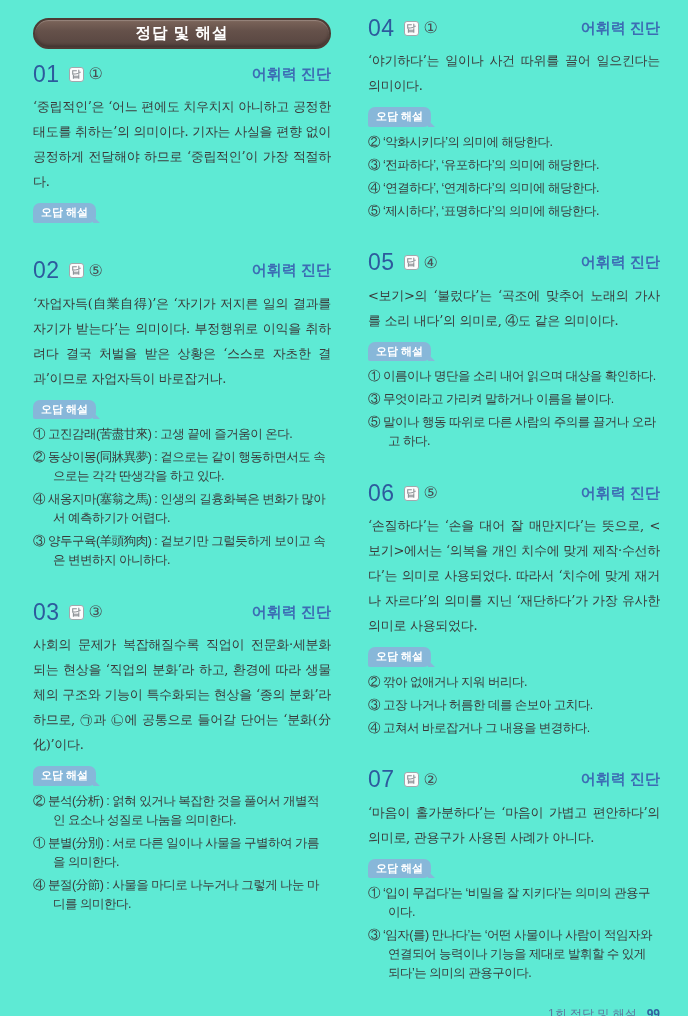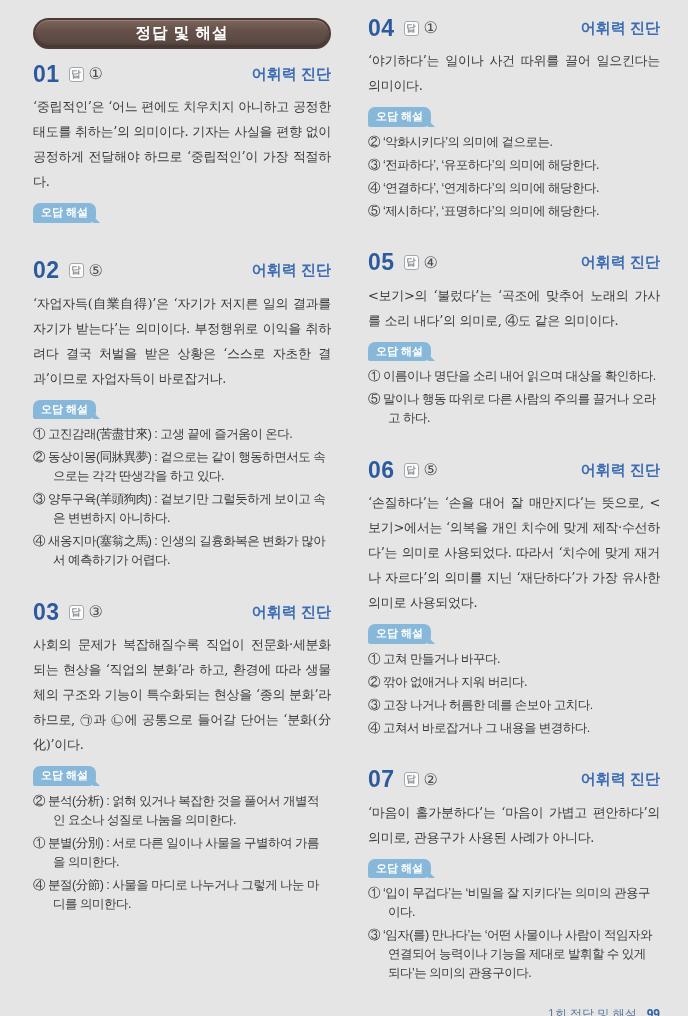--- a/index.html
+++ b/index.html
@@ -1,21 +1,21 @@
 <!DOCTYPE html>
 <html><head>
 <meta charset="utf-8">
 <style>
   * { box-sizing: border-box; margin: 0; padding: 0; }
   html, body { background: #ffffff; }
   .page {
     position: relative;
     width: 688px; height: 1016px;
     margin: 0 auto;
-    background: #e5e5e5;
+    background: #5eead4;
     overflow: hidden;
     font-family: "Liberation Sans", sans-serif;
     display: flex;
   }
   .col { display: block; }
   .col-left  { width: 298px; margin-left: 33px; padding-top: 18px; }
   .col-right { width: 292px; margin-left: 37px; padding-top: 16px; }
 
   .title-badge {
     height: 31px;
@@ -24,21 +24,21 @@
     background: linear-gradient(180deg, #7c655a 0%, #65514a 40%, #574540 100%);
     box-shadow: inset 0 1px 1px rgba(255,255,255,0.22), inset 0 -2px 3px rgba(0,0,0,0.25);
     display: flex; align-items: center; justify-content: center;
     color: #ffffff; font-weight: bold; font-size: 15.5px; letter-spacing: 1px;
     margin-bottom: 13px;
   }
 
   .item { margin-bottom: 30px; }
   .item-header { display: flex; align-items: center; height: 24px; margin-bottom: 8px; }
   .num {
-    font-size: 23px; font-weight: bold; color: #2d5a9d;
+    font-size: 23px; font-weight: normal; color: #2d5a9d;
     letter-spacing: 0.5px; line-height: 1;
   }
   .ans-box {
     margin-left: 9px;
     width: 15px; height: 15px;
     border: 1px solid #a3a8ad; border-radius: 3px;
     color: #8d9297; font-size: 9.5px; font-weight: bold;
     display: inline-flex; align-items: center; justify-content: center;
     background: #fcfcfd;
   }
@@ -106,22 +106,22 @@
       <span class="num">02</span>
       <span class="ans-box">답</span>
       <span class="ans">⑤</span>
       <span class="tag">어휘력 진단</span>
     </div>
     <p class="body">‘자업자득(自業自得)’은 ‘자기가 저지른 일의 결과를 자기가 받는다’는 의미이다. 부정행위로 이익을 취하려다 결국 처벌을 받은 상황은 ‘스스로 자초한 결과’이므로 자업자득이 바로잡거나.</p>
     <div class="wrong-badge">오답 해설</div>
     <ul class="wrong-list">
           <li>① 고진감래(苦盡甘來) : 고생 끝에 즐거움이 온다.</li>
           <li>② 동상이몽(同牀異夢) : 겉으로는 같이 행동하면서도 속으로는 각각 딴생각을 하고 있다.</li>
+          <li>④ 새옹지마(塞翁之馬) : 인생의 길흉화복은 변화가 많아서 예측하기가 어렵다.</li>
           <li>③ 양두구육(羊頭狗肉) : 겉보기만 그럴듯하게 보이고 속은 변변하지 아니하다.</li>
-          <li>④ 새옹지마(塞翁之馬) : 인생의 길흉화복은 변화가 많아서 예측하기가 어렵다.</li>
         </ul>
   </section>
 
   <section class="item">
     <div class="item-header">
       <span class="num">03</span>
       <span class="ans-box">답</span>
       <span class="ans">③</span>
       <span class="tag">어휘력 진단</span>
     </div>
@@ -139,53 +139,53 @@
   <section class="item">
     <div class="item-header">
       <span class="num">04</span>
       <span class="ans-box">답</span>
       <span class="ans">①</span>
       <span class="tag">어휘력 진단</span>
     </div>
     <p class="body">‘야기하다’는 일이나 사건 따위를 끌어 일으킨다는 의미이다.</p>
     <div class="wrong-badge">오답 해설</div>
     <ul class="wrong-list">
-          <li>② ‘악화시키다’의 의미에 겉으로는.</li>
+          <li>② ‘악화시키다’의 의미에 해당한다.</li>
           <li>③ ‘전파하다’, ‘유포하다’의 의미에 해당한다.</li>
           <li>④ ‘연결하다’, ‘연계하다’의 의미에 해당한다.</li>
           <li>⑤ ‘제시하다’, ‘표명하다’의 의미에 해당한다.</li>
         </ul>
   </section>
 
   <section class="item">
     <div class="item-header">
       <span class="num">05</span>
       <span class="ans-box">답</span>
       <span class="ans">④</span>
       <span class="tag">어휘력 진단</span>
     </div>
     <p class="body">&lt;보기&gt;의 ‘불렀다’는 ‘곡조에 맞추어 노래의 가사를 소리 내다’의 의미로, ④도 같은 의미이다.</p>
     <div class="wrong-badge">오답 해설</div>
     <ul class="wrong-list">
           <li>① 이름이나 명단을 소리 내어 읽으며 대상을 확인하다.</li>
+          <li>③ 무엇이라고 가리켜 말하거나 이름을 붙이다.</li>
           <li>⑤ 말이나 행동 따위로 다른 사람의 주의를 끌거나 오라고 하다.</li>
         </ul>
   </section>
 
   <section class="item">
     <div class="item-header">
       <span class="num">06</span>
       <span class="ans-box">답</span>
       <span class="ans">⑤</span>
       <span class="tag">어휘력 진단</span>
     </div>
     <p class="body">‘손질하다’는 ‘손을 대어 잘 매만지다’는 뜻으로, &lt;보기&gt;에서는 ‘의복을 개인 치수에 맞게 제작·수선하다’는 의미로 사용되었다. 따라서 ‘치수에 맞게 재거나 자르다’의 의미를 지닌 ‘재단하다’가 가장 유사한 의미로 사용되었다.</p>
     <div class="wrong-badge">오답 해설</div>
     <ul class="wrong-list">
-          <li>① 고쳐 만들거나 바꾸다.</li>
           <li>② 깎아 없애거나 지워 버리다.</li>
           <li>③ 고장 나거나 허름한 데를 손보아 고치다.</li>
           <li>④ 고쳐서 바로잡거나 그 내용을 변경하다.</li>
         </ul>
   </section>
 
   <section class="item">
     <div class="item-header">
       <span class="num">07</span>
       <span class="ans-box">답</span>

